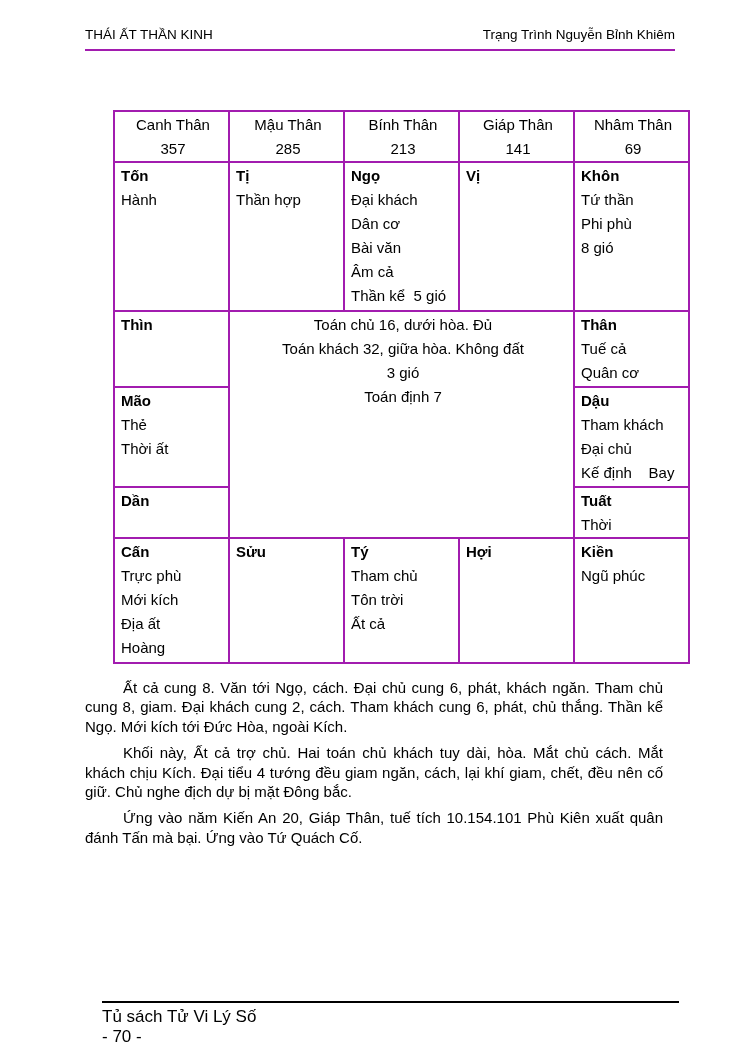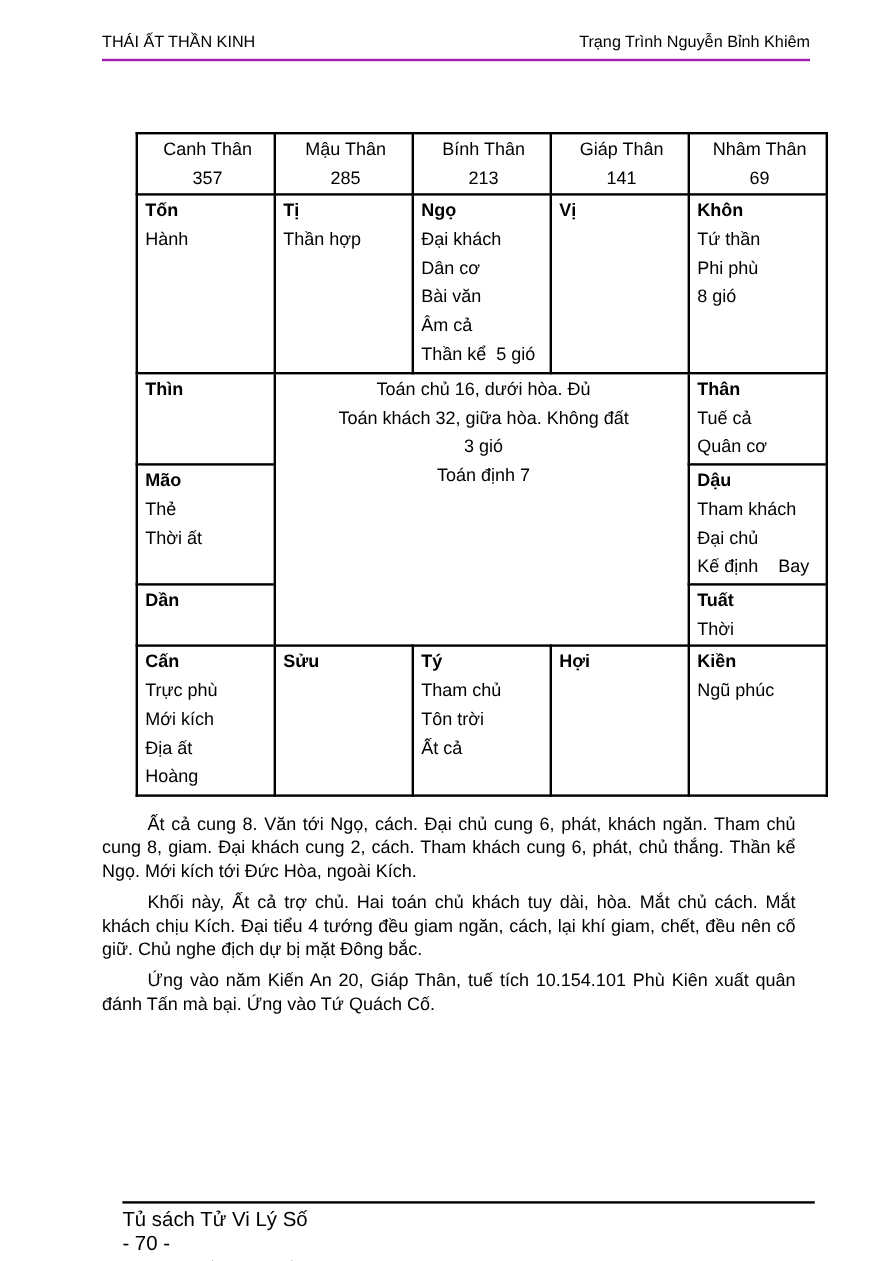--- a/index.html
+++ b/index.html
@@ -13,21 +13,21 @@
     position:absolute; left:85px; top:27px; width:590px;
     display:flex; justify-content:space-between; align-items:flex-end;
     font-size:13.5px; padding-bottom:7px; border-bottom:2px solid #a21caf;
   }
   
   table.chart {
     position:absolute; left:113px; top:110px; width:577px;
     border-collapse:collapse; table-layout:fixed; font-size:15px;
   }
   table.chart td {
-    border:2px solid #000000; vertical-align:top;
+    border:2px solid #a21caf; vertical-align:top;
     padding:1px 3px 0 6px; line-height:24px; overflow:hidden;
   }
   td.yr { text-align:center; padding:0 2px; }
   .cell-title { font-weight:bold; }
   .cell-line  { white-space:pre-wrap; }
   td.center-cell {
     text-align:center; vertical-align:middle; line-height:27px; padding:0 10px;
   }
   
   .body-text {

